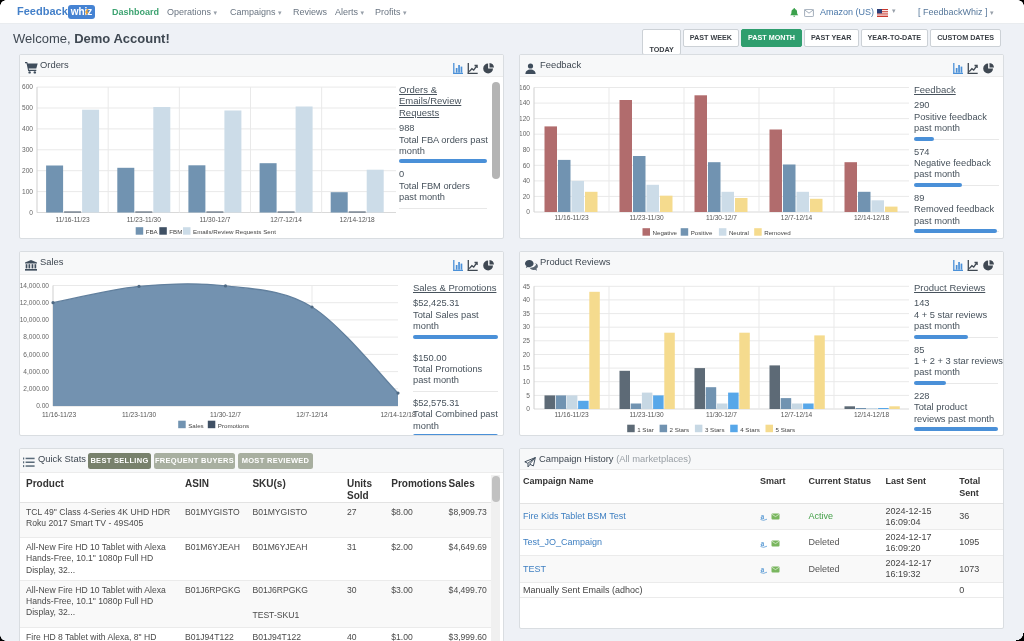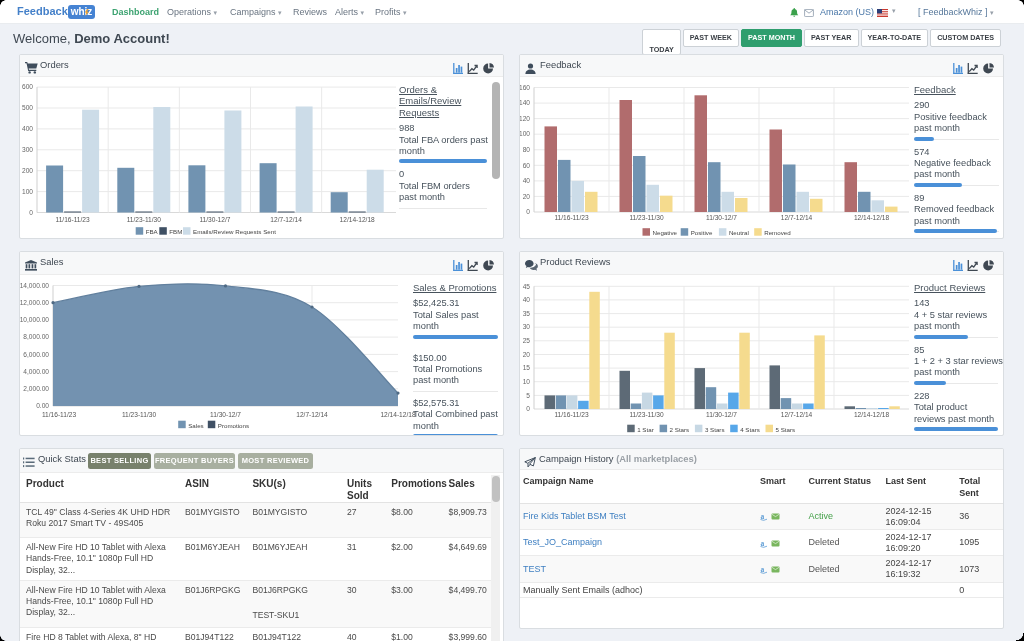--- a/index.html
+++ b/index.html
@@ -577,21 +577,21 @@
 <div style="position:absolute;right:3.5px;top:2px;width:8px;height:26px;background:#c1c1c1;border-radius:4px"></div>
     </div>
 </div>
 <div style="position:absolute;left:519px;top:448px;width:485px;height:181px;background:#fff;border:1px solid #d9dde1;border-radius:2px;overflow:hidden">
 <div style="position:absolute;left:0;top:0;right:0;height:21px;background:#f7f8f9;border-bottom:1px solid #ececec">
 <span style="position:absolute;left:4px;top:5px"><svg width="12" height="11" viewBox="0 0 12 11">
           <g fill="none" stroke="#3f4d5c" stroke-width="1">
             <path d="M11.3 0.6L0.8 4.8l3 1.5zM11.3 0.6L9.4 8.9 5.6 7.2zM4 6.5v3.4l1.8-2.3" fill="#fff"></path>
           </g>
         </svg></span>
-<span style="position:absolute;left:19px;top:4px;font-size:9.4px;color:#3f4852;white-space:nowrap">Campaign History <span style="font-weight:bold;color:#9aa0a6">(All marketplaces)</span></span>
+<span style="position:absolute;left:19px;top:4px;font-size:9.4px;color:#3f4852;white-space:nowrap">Campaign History <span style="font-weight:normal;color:#9aa0a6">(All marketplaces)</span></span>
 
 </div>
 <div style="position:absolute;left:0;top:22px;right:0;bottom:0">
       <table class="camp" style="border-collapse:collapse;table-layout:fixed;width:483px;font-size:9px;color:#444">
 <thead style="font-size:9px;color:#333">
           <tr>
             <th style="width:231px">Campaign Name</th>
             <th style="width:48px">Smart</th>
             <th style="width:76px">Current Status</th>
             <th style="width:73px">Last Sent</th>

